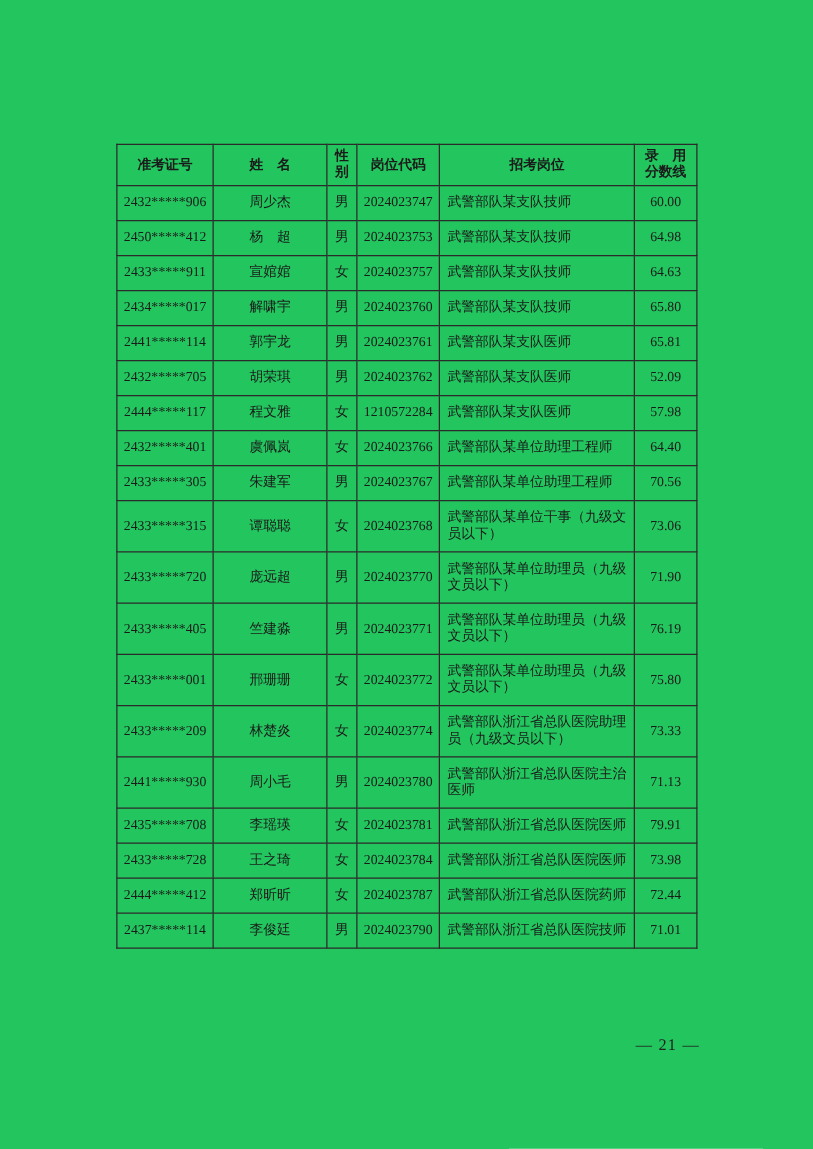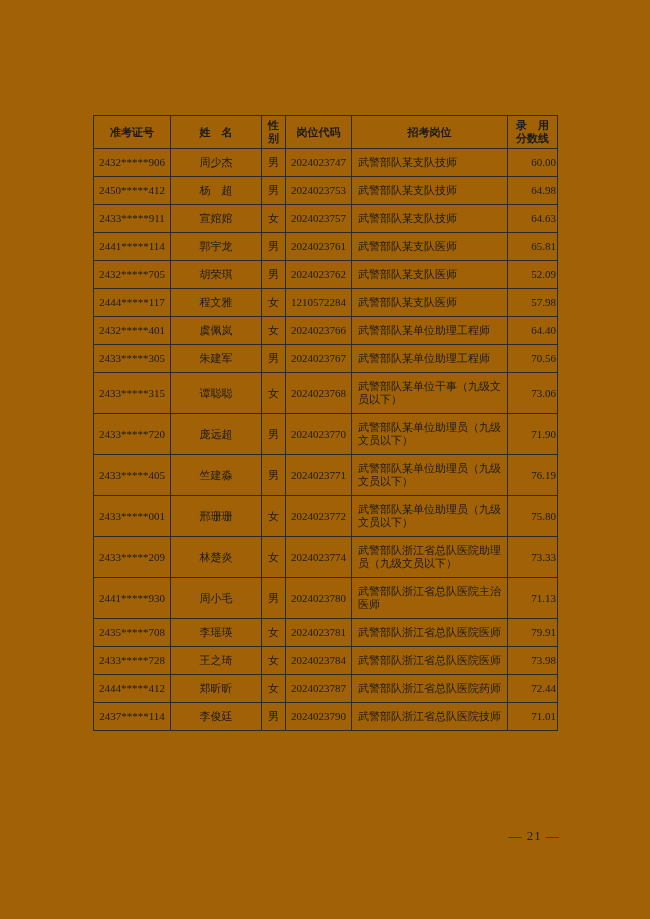--- a/index.html
+++ b/index.html
@@ -11,21 +11,21 @@
     width: 650px;
     height: 919px;
     position: relative;
     font-family: "Liberation Serif", "DejaVu Serif", serif;
     color: #1a1a1a;
     overflow: hidden;
   }
   .page {
     position: absolute;
     inset: 0;
-    background: #a16207;
+    background: #22c55e;
   }
   table.results {
     position: absolute;
     left: 93px;
     top: 115px;
     width: 464px;
     border-collapse: collapse;
     table-layout: fixed;
   }
   .results th, .results td {
@@ -45,21 +45,21 @@
     line-height: 13px;
     padding: 3px 2px;
   }
   .results td.c0 { padding-left: 2px; padding-right: 2px; letter-spacing: 0; }
   .results td.c3 { padding-left: 2px; padding-right: 2px; }
   .results td.c4 {
     text-align: left;
     padding-left: 6px;
     padding-right: 4px;
   }
-  .results td.c5 { padding-left: 1px; padding-right: 1px; text-align: right; }
+  .results td.c5 { padding-left: 1px; padding-right: 1px; }
   .page-number {
     position: absolute;
     top: 828px;
     left: 480px;
     width: 80px;
     text-align: right;
     font-size: 13px;
     letter-spacing: 1px;
     color: #222222;
   }
@@ -109,20 +109,28 @@
         </tr>
         <tr>
           <td class="c0">2433*****911</td>
           <td class="c1">宣婠婠</td>
           <td class="c2">女</td>
           <td class="c3">2024023757</td>
           <td class="c4">武警部队某支队技师</td>
           <td class="c5">64.63</td>
         </tr>
         <tr>
+          <td class="c0">2434*****017</td>
+          <td class="c1">解啸宇</td>
+          <td class="c2">男</td>
+          <td class="c3">2024023760</td>
+          <td class="c4">武警部队某支队技师</td>
+          <td class="c5">65.80</td>
+        </tr>
+        <tr>
           <td class="c0">2441*****114</td>
           <td class="c1">郭宇龙</td>
           <td class="c2">男</td>
           <td class="c3">2024023761</td>
           <td class="c4">武警部队某支队医师</td>
           <td class="c5">65.81</td>
         </tr>
         <tr>
           <td class="c0">2432*****705</td>
           <td class="c1">胡荣琪</td>

